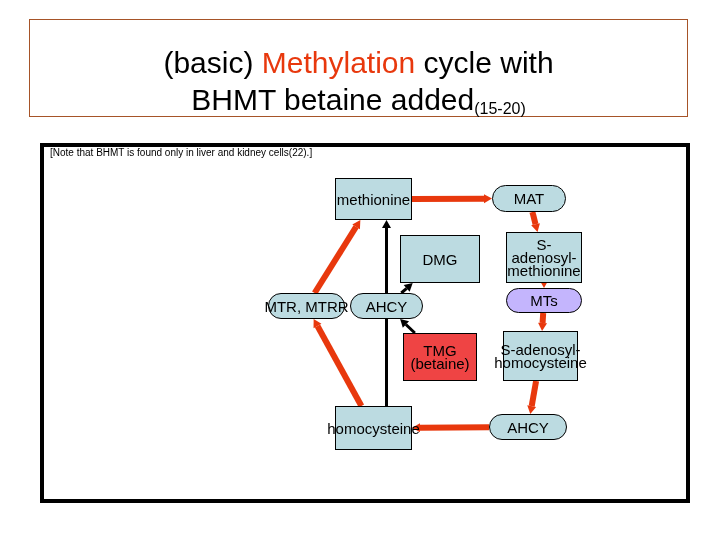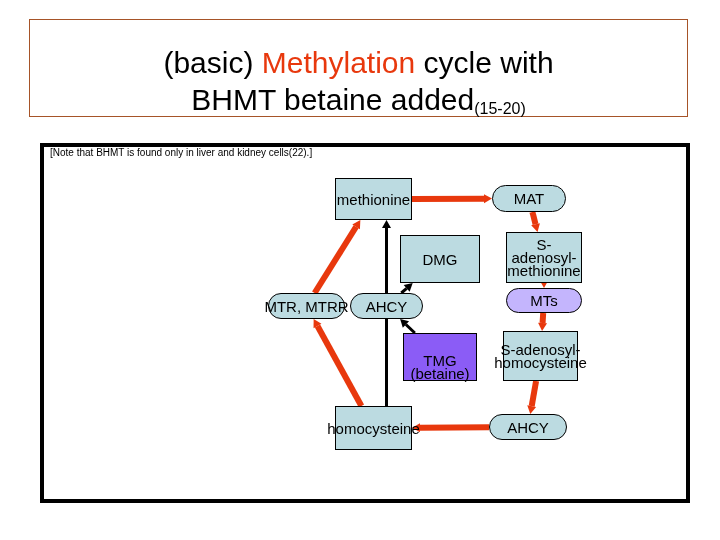--- a/index.html
+++ b/index.html
@@ -128,21 +128,21 @@
       </div>
       <div class="node oval" style="left: 268px; top: 293px; width: 77px; height: 26px; background: rgb(188, 219, 225); border-color: rgb(0, 0, 0);">
         <span class="lbl">MTR, MTRR</span>
       </div>
       <div class="node oval" style="left: 350px; top: 293px; width: 73px; height: 26px; background: rgb(188, 219, 225); border-color: rgb(0, 0, 0);">
         <span class="lbl">AHCY</span>
       </div>
       <div class="node oval" style="left: 506px; top: 288px; width: 76px; height: 25px; background: #c4b5fd; border-color: rgb(0, 0, 0);">
         <span class="lbl">MTs</span>
       </div>
-      <div class="node" style="left: 403px; top: 333px; width: 74px; height: 48px; background: #8b5cf6; border-color: rgb(0, 0, 0); align-items: flex-end;">
+      <div class="node" style="left: 403px; top: 333px; width: 74px; height: 48px; background: #ef4444; border-color: rgb(0, 0, 0);">
         <span class="lbl2">TMG
 (betaine)</span>
       </div>
       <div class="node" style="left: 503px; top: 331px; width: 75px; height: 50px; background: rgb(188, 219, 225); border-color: rgb(0, 0, 0);">
         <span class="lbl2">S-adenosyl-
 homocysteine</span>
       </div>
       <div class="node" style="left: 335px; top: 406px; width: 77px; height: 44px; background: rgb(188, 219, 225); border-color: rgb(0, 0, 0);">
         <span class="lbl">homocysteine</span>
       </div>

